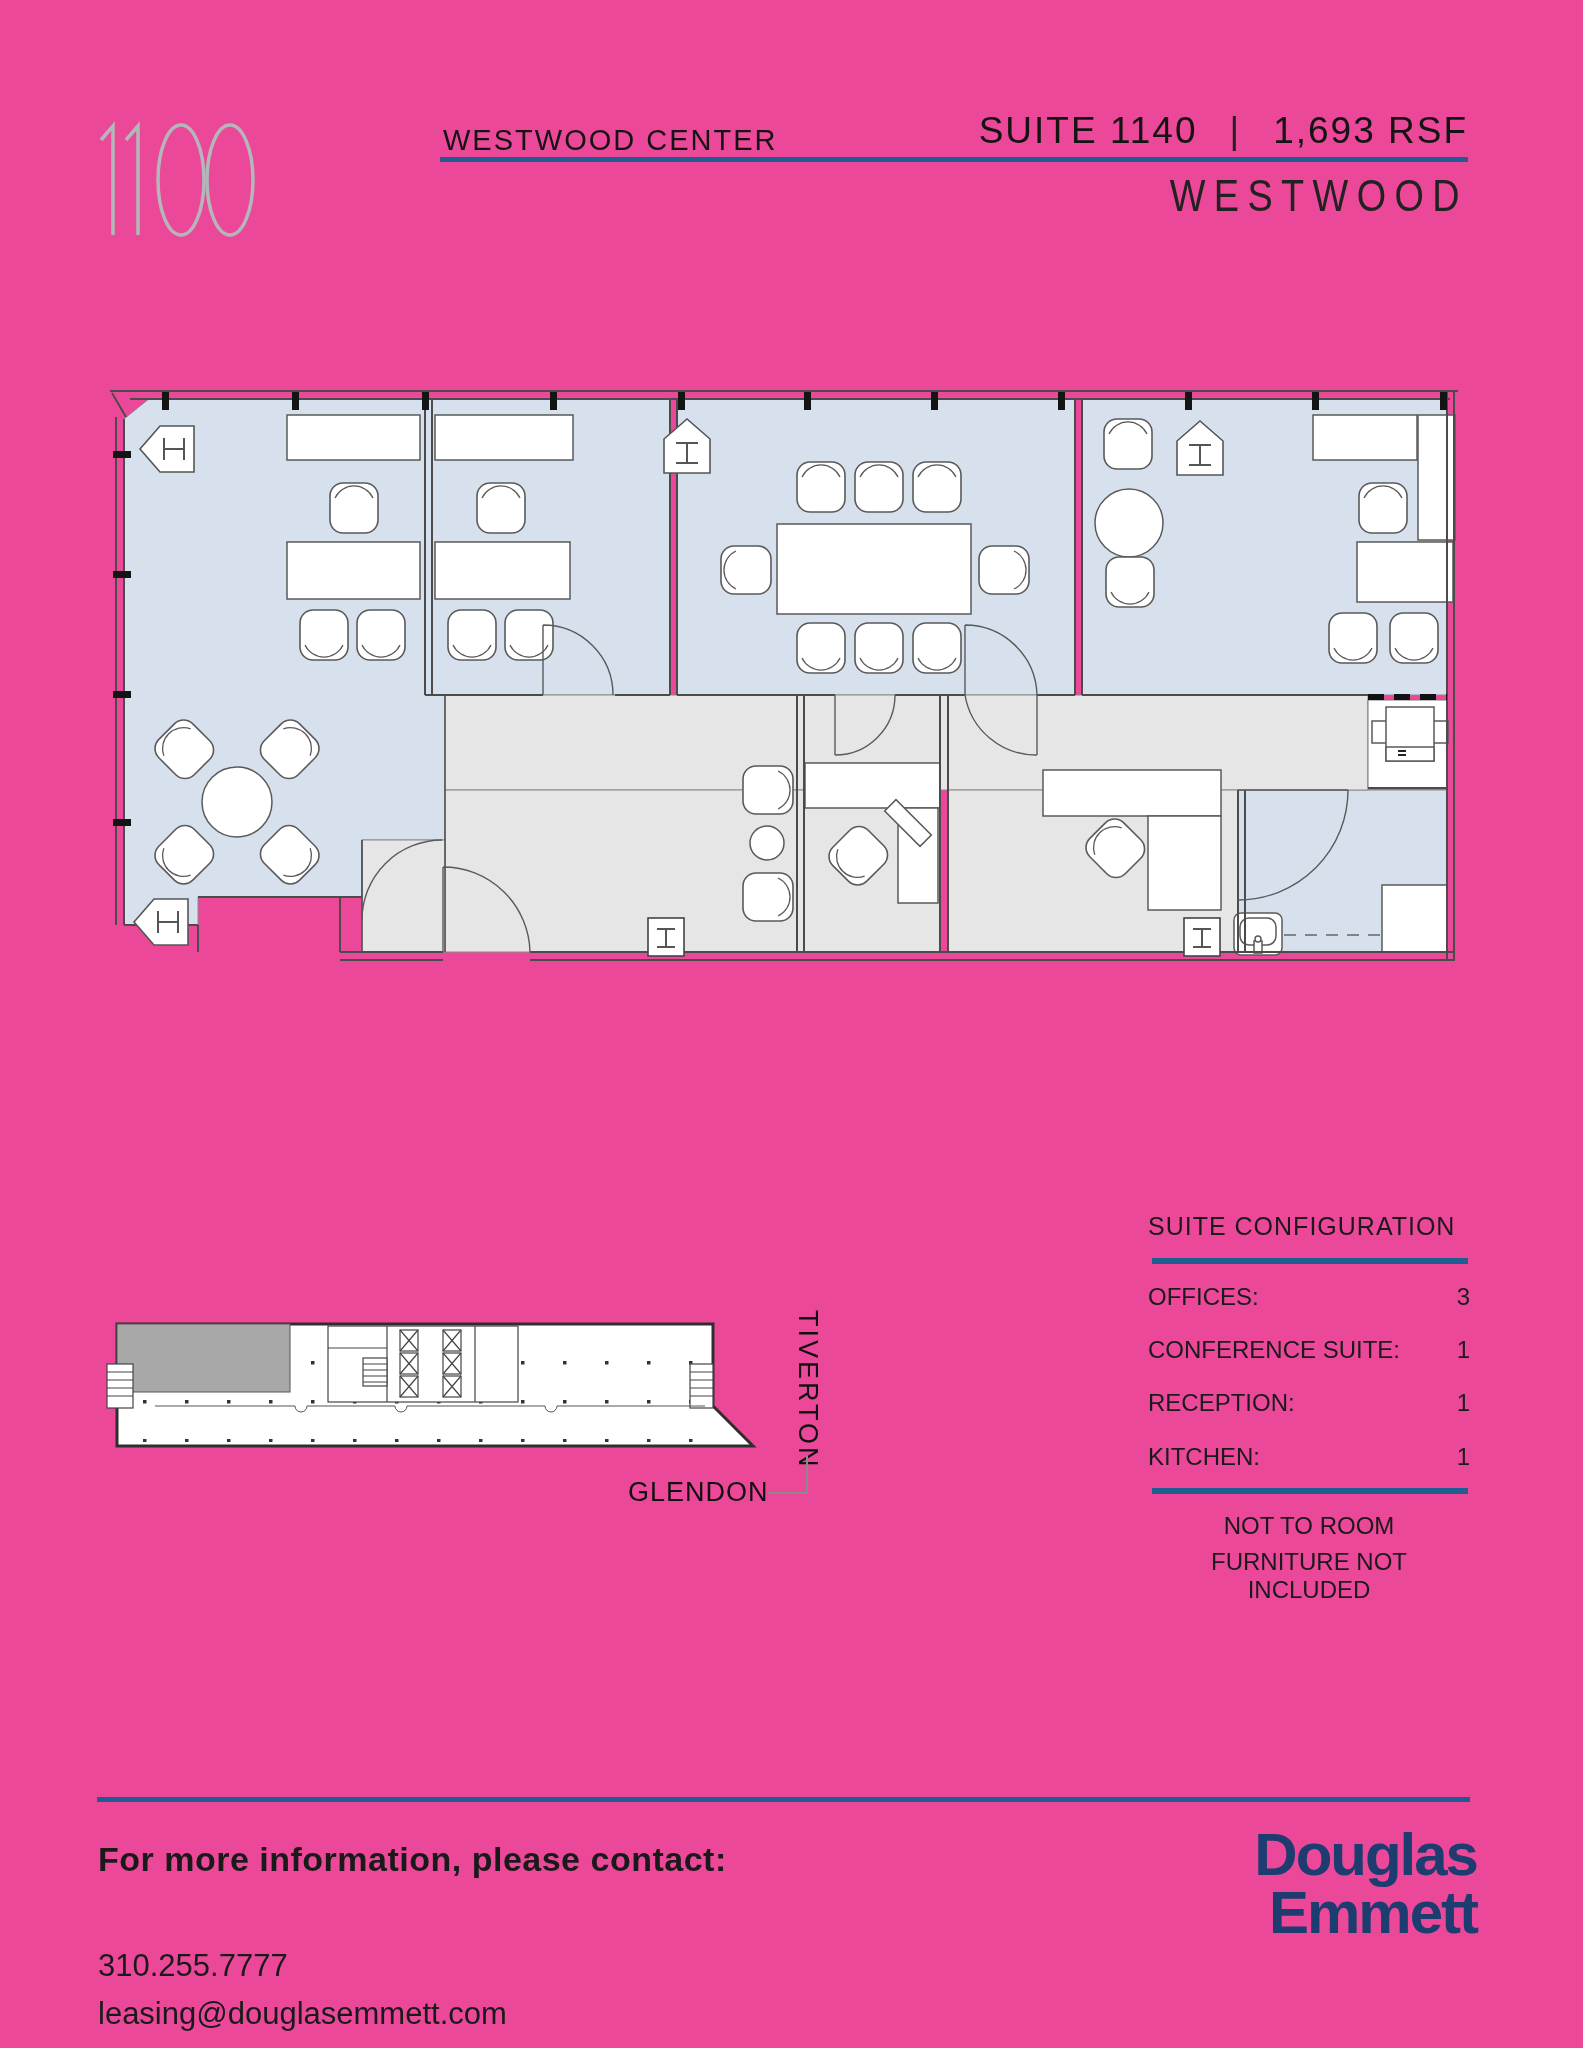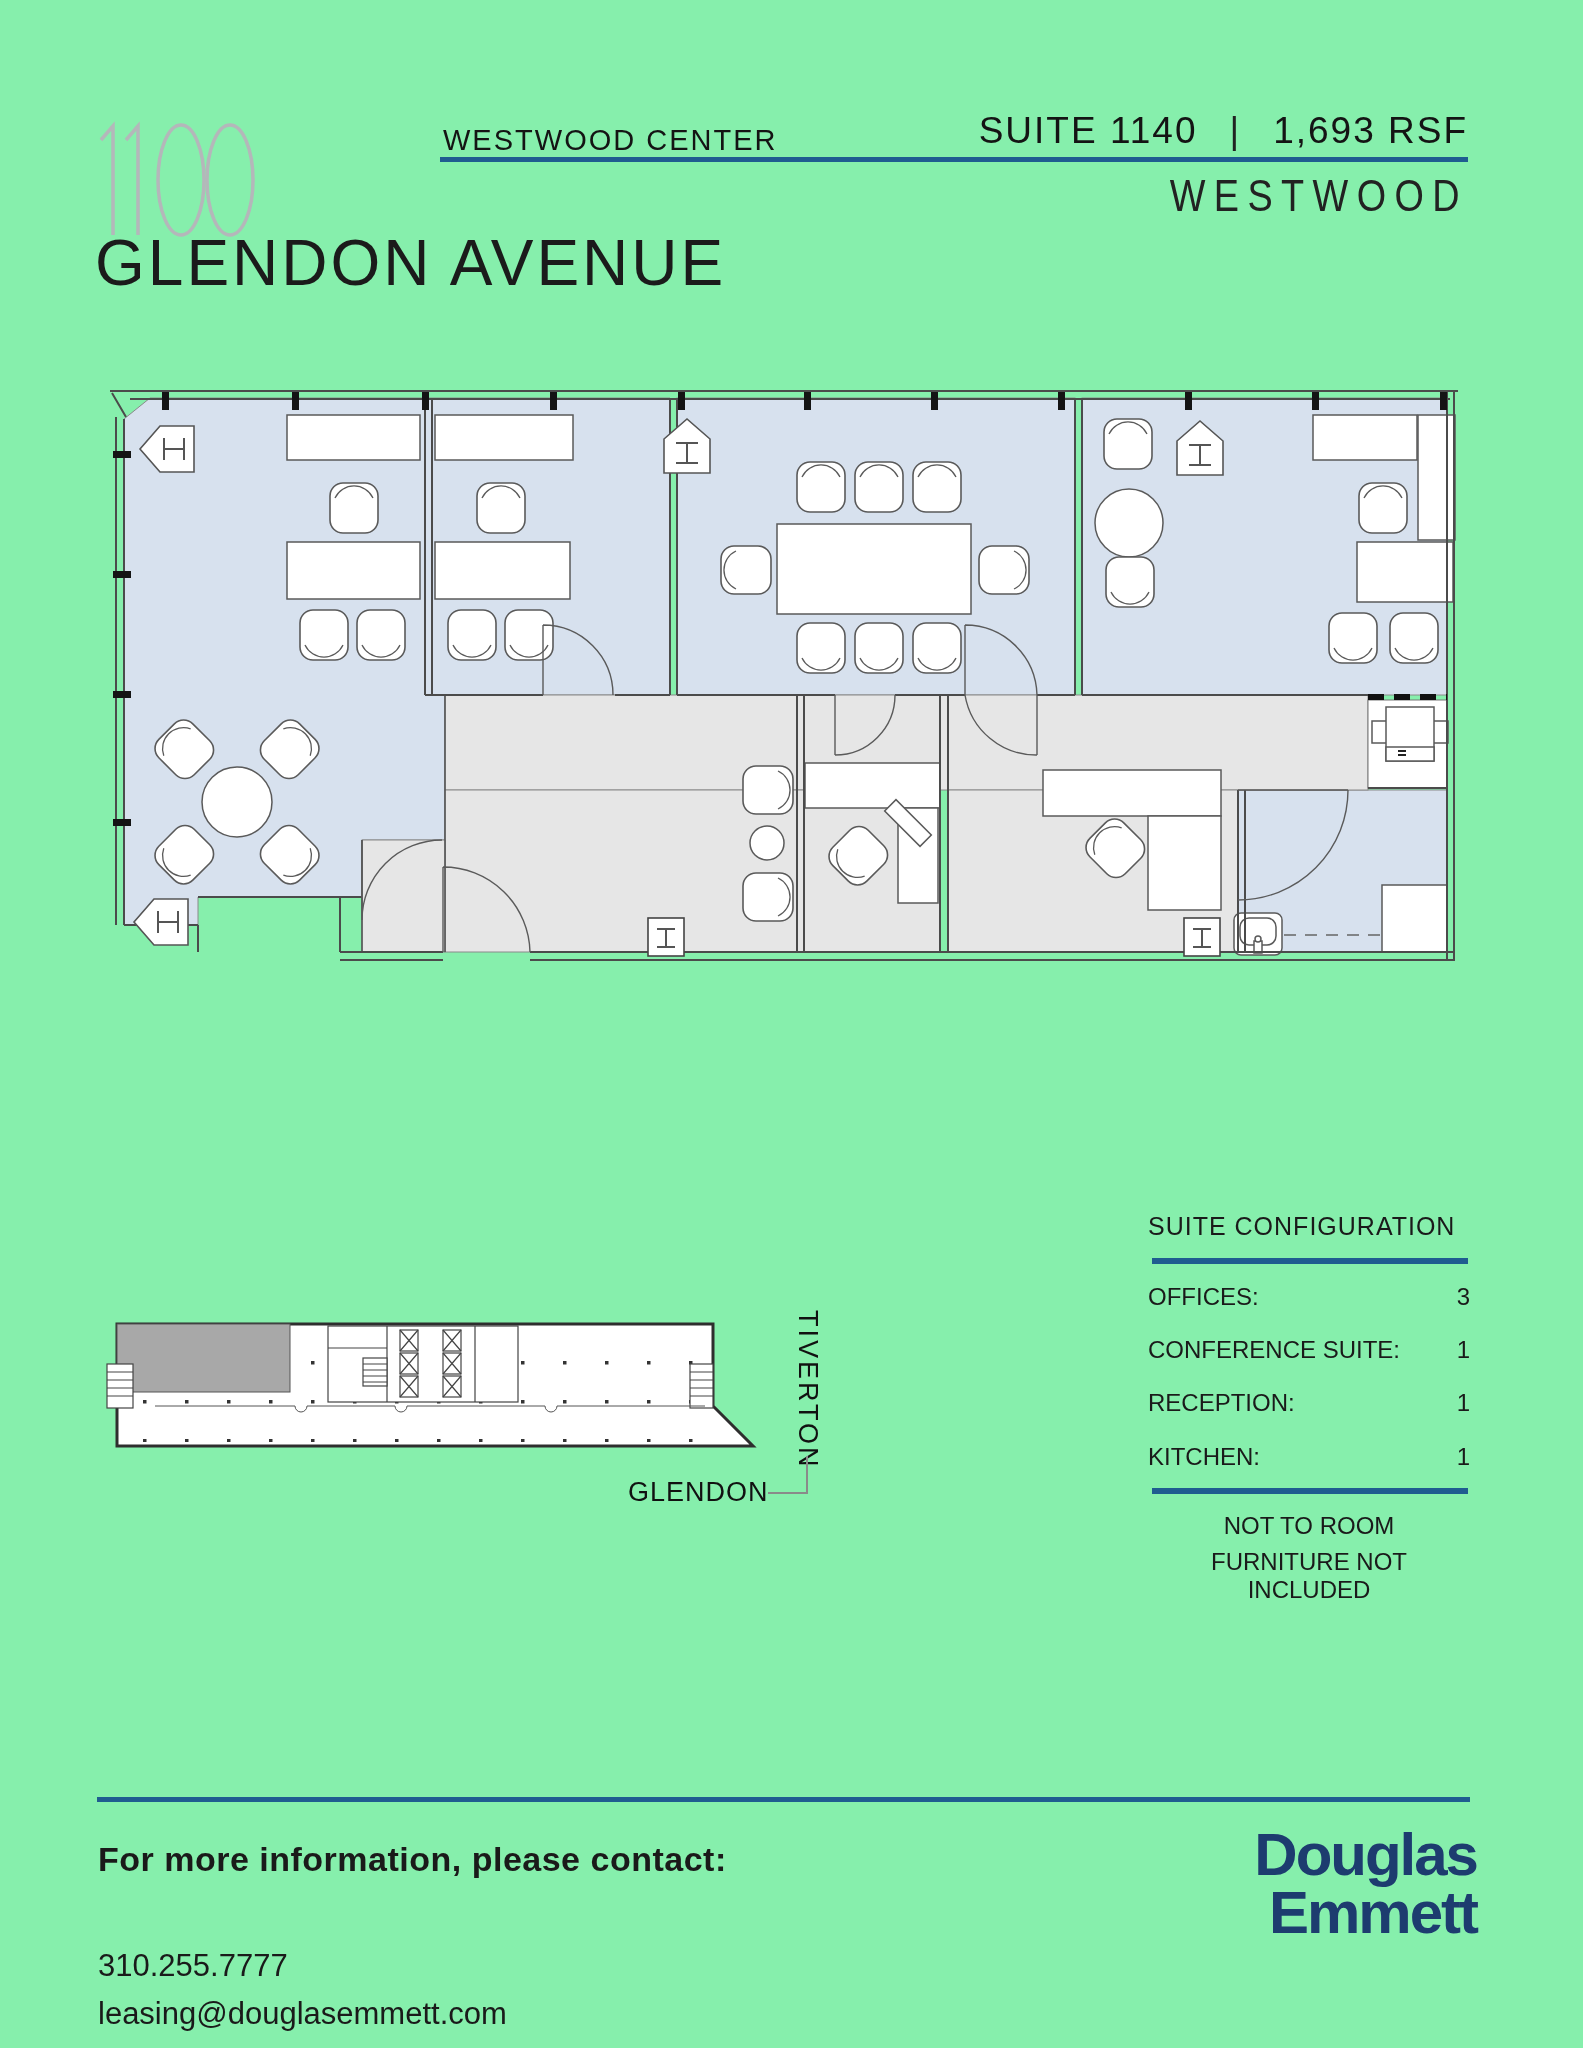--- a/index.html
+++ b/index.html
@@ -1,16 +1,16 @@
 <!DOCTYPE html>
 <html><head>
 <meta charset="utf-8">
 <style>
   html,body{margin:0;padding:0;background:#fff;}
-  #page{position:relative;width:1583px;height:2048px;background:#86efac;overflow:hidden;
+  #page{position:relative;width:1583px;height:2048px;background:#ec4899;overflow:hidden;
         font-family:"Liberation Sans", sans-serif;color:#1a1a1a;}
   .abs{position:absolute;}
   
   #bldg-num{left:93px;top:118px;}
   #center-name{left:443px;top:124px;font-size:29px;letter-spacing:2px;color:#141414;}
   #rule-header{left:440px;top:157px;width:1028px;height:5px;}
   #suite-line{right:115px;top:110px;font-size:37px;letter-spacing:2px;color:#141414;
               display:flex;gap:32px;align-items:baseline;}
   #suite-line .pipe{font-weight:300;color:#222;}
   #submarket{right:115px;top:170px;font-size:45px;font-weight:300;letter-spacing:10px;
@@ -55,21 +55,20 @@
   <div id="center-name" class="abs">WESTWOOD CENTER</div>
   <div id="rule-header" class="abs rule"></div>
 
   <div id="suite-line" class="abs">
     <span>SUITE 1140</span>
     <span class="pipe">|</span>
     <span>1,693 RSF</span>
   </div>
 
   <div id="submarket" class="abs">WESTWOOD</div>
-  <div id="street-title" class="abs">GLENDON AVENUE</div>
 
   <svg class="abs" style="left:110px;top:385px" width="1350" height="585" viewBox="0 0 1350 585">
     <defs>
       <g id="chair">
         <rect x="-24" y="-26" width="48" height="50" rx="13" fill="#fff" stroke="#5a5a5a" stroke-width="1.6"></rect>
         <path d="M-19,-11 A21,21 0 0 1 19,-11" fill="none" stroke="#5a5a5a" stroke-width="1.3"></path>
       </g>
       <g id="colHouse">
         <path d="M-23,28 L-23,-6 L0,-26 L23,-6 L23,28 Z" fill="#fff" stroke="#555" stroke-width="1.6"></path>
         <path d="M-11,-2 H11 M-11,18 H11 M0,-2 V18" fill="none" stroke="#555" stroke-width="2"></path>

